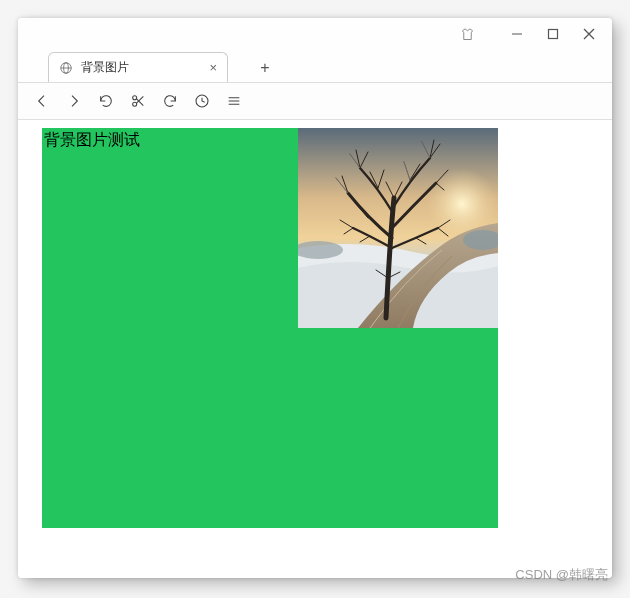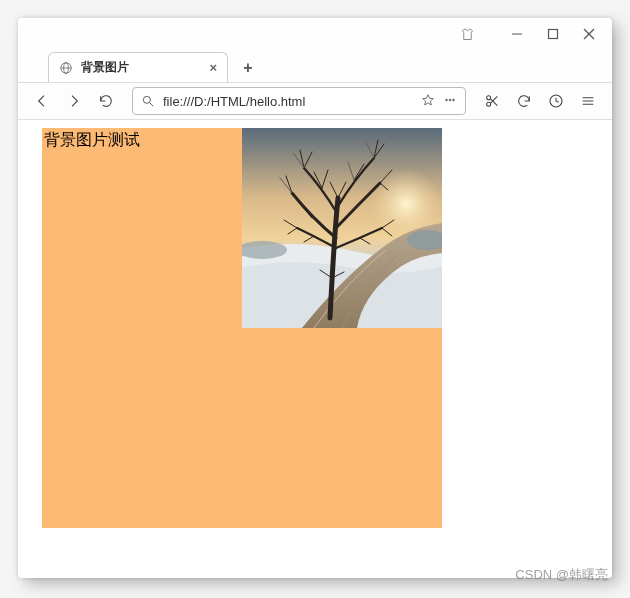--- a/index.html
+++ b/index.html
@@ -38,23 +38,22 @@
     }
     .win-btn svg { width: 12px; height: 12px; stroke: #555; stroke-width: 1.2; fill: none; }
     .sep { width: 12px; }
     .shirt svg { width: 15px; height: 15px; stroke: #666; }
     
     .tabstrip {
       height: 32px;
       display: flex;
       align-items: flex-end;
       padding-left: 30px;
-      gap: 0;
+      gap: 17px;
       background: #fefefe;
-      font-weight: bold;
     }
     .tab {
       position: relative;
       height: 30px;
       min-width: 180px;
       background: #fff;
       border: 1px solid #ccc;
       border-bottom: none;
       border-radius: 6px 6px 0 0;
       display: flex;
@@ -110,23 +109,23 @@
     .addr .star svg, .addr .dots svg { width: 14px; height: 14px; stroke:#555; fill:none; stroke-width:1.4;}
     
     .content {
       flex: 1;
       background: #fff;
       overflow: auto;
       position: relative;
     }
     .pinkbox {
       margin: 8px 0 0 24px;
-      width: 400px;
+      width: 456px;
       height: 400px;
-      background: #fdba74;
+      background: #22c55e;
       position: relative;
     }
     .pinkbox .bgimg {
       position: absolute;
       top: 0; right: 0;
       width: 200px; height: 200px;
     }
     .pinkbox .txt {
       position: relative;
       z-index: 2;
@@ -201,41 +200,20 @@
     <div class="tbtn">
       <svg viewBox="0 0 24 24">
           <polyline points="9 4 17 12 9 20"></polyline>
         </svg>
     </div>
     <div class="tbtn">
       <svg viewBox="0 0 24 24">
           <path d="M4 12a8 8 0 1 1 3 6.3"></path>
           <polyline points="4 5 4 12 11 12" fill="none"></polyline>
         </svg>
-    </div>
-    <div class="addr">
-      <span class="search">
-        <svg viewBox="0 0 24 24">
-            <circle cx="10" cy="10" r="6"></circle>
-            <line x1="15" y1="15" x2="21" y2="21"></line>
-          </svg>
-      </span>
-      <span class="url">file:///D:/HTML/hello.html</span>
-      <span class="star">
-        <svg viewBox="0 0 24 24">
-            <polygon points="12 3 14.7 9 21 9.5 16.2 13.8 17.6 20.5 12 17 6.4 20.5 7.8 13.8 3 9.5 9.3 9"></polygon>
-          </svg>
-      </span>
-      <span class="dots">
-        <svg viewBox="0 0 24 24">
-            <circle cx="6" cy="12" r="1.4" fill="#555"></circle>
-            <circle cx="12" cy="12" r="1.4" fill="#555"></circle>
-            <circle cx="18" cy="12" r="1.4" fill="#555"></circle>
-          </svg>
-      </span>
     </div>
     <div class="tbtn">
       <svg viewBox="0 0 24 24">
           <circle cx="7" cy="7" r="3"></circle>
           <circle cx="7" cy="17" r="3"></circle>
           <line x1="9.5" y1="8.5" x2="20" y2="19"></line>
           <line x1="9.5" y1="15.5" x2="20" y2="5"></line>
         </svg>
     </div>
     <div class="tbtn">

